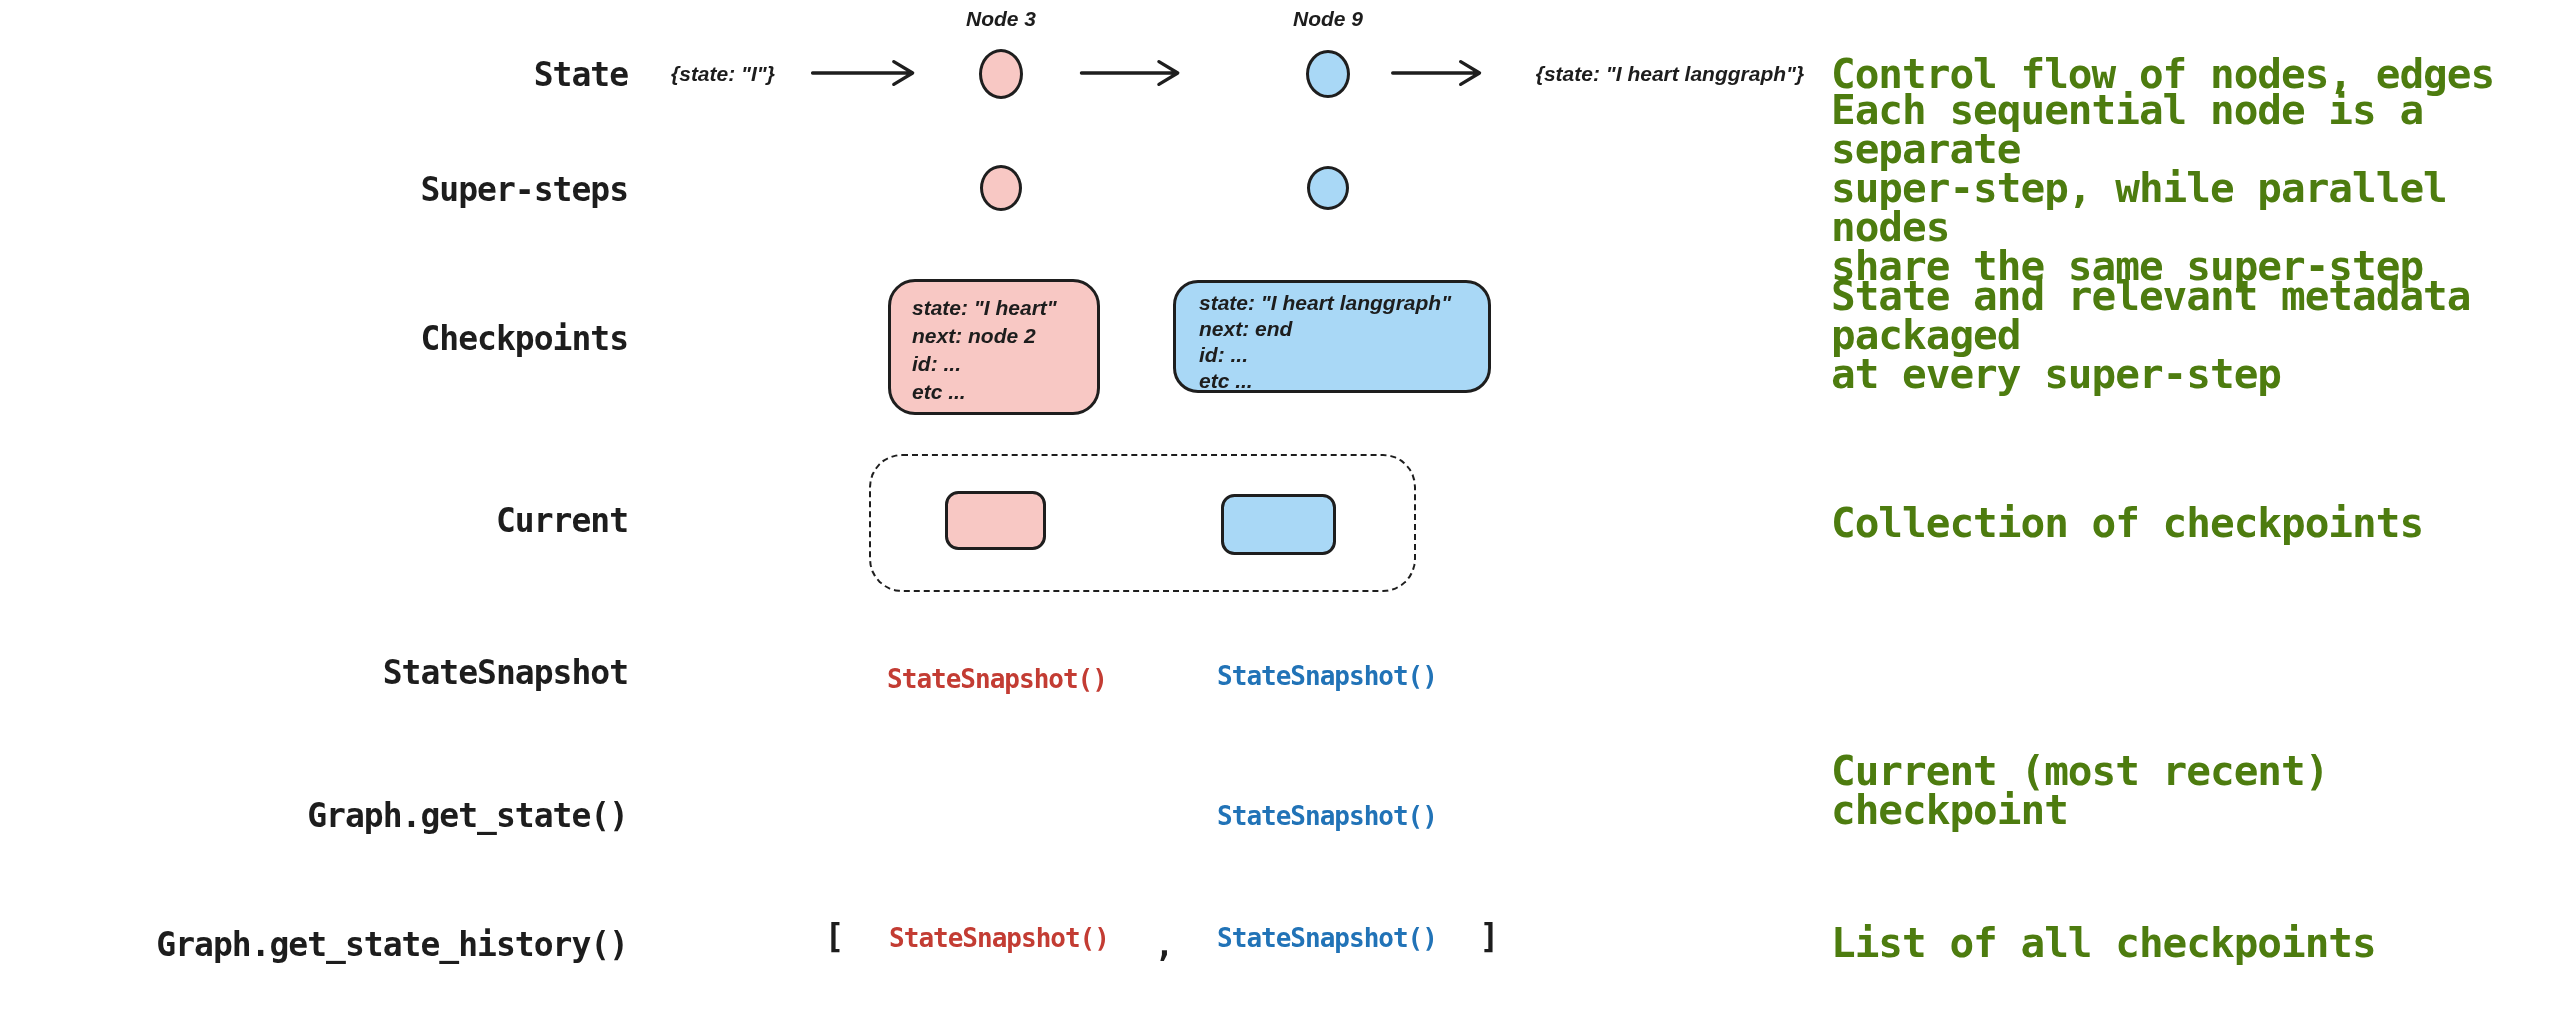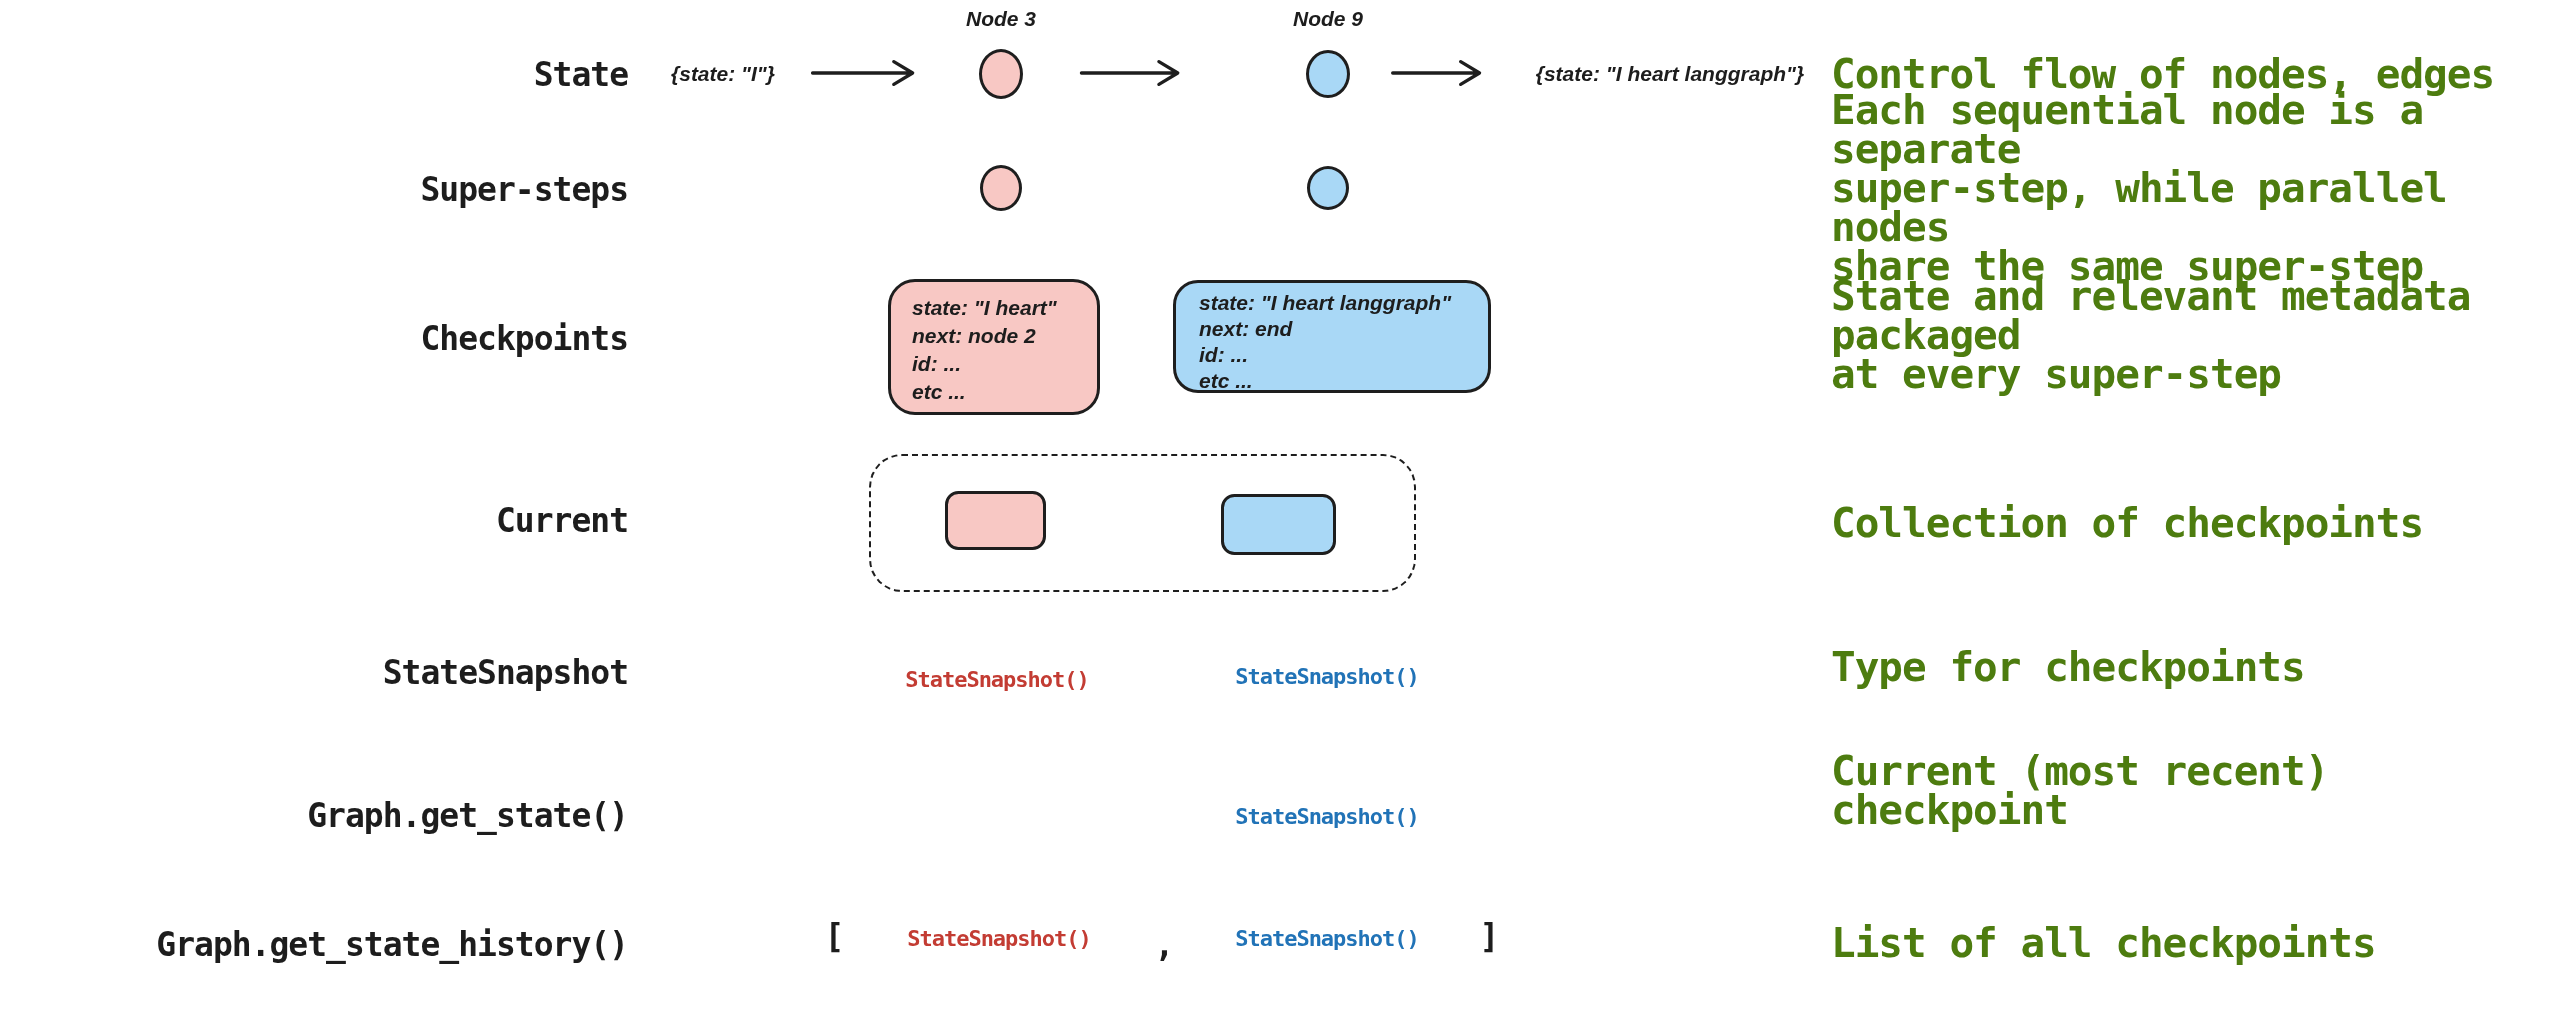--- a/index.html
+++ b/index.html
@@ -76,21 +76,21 @@
     position:absolute;
     border:2.9px dashed #1e1e1e;
     border-radius:33px;
     box-sizing:border-box;
     background:transparent;
   }
   
   .code{
     position:absolute;
     transform:translate(-50%,-50%);
-    font-size:22px;
+    font-size:26px;
     font-weight:700;
     letter-spacing:-1px;
     white-space:nowrap;
   }
   .code.red{color:#c33c33;}
   .code.blu{color:#2173b7;}
   .code.blk{color:#1d1d1d;font-size:33px;}
   .arrow{position:absolute;}
 </style>
 </head>
@@ -106,21 +106,20 @@
   <div class="lbl" style="top:815px">Graph.get_state()</div>
   <div class="lbl" style="top:944px">Graph.get_state_history()</div>
 
   <div class="desc" style="top:74px">Control flow of nodes, edges</div>
   <div class="desc" style="top:188px">Each sequential node is a separate
 super-step, while parallel nodes
 share the same super-step</div>
   <div class="desc" style="top:335px">State and relevant metadata packaged
 at every super-step</div>
   <div class="desc" style="top:523px">Collection of checkpoints</div>
-  <div class="desc" style="top:667px">Type for checkpoints</div>
   <div class="desc" style="top:943px">List of all checkpoints</div>
   <div class="desc" style="top:791px">Current (most recent) checkpoint</div>
 
   <div class="hand" style="left:1001px;top:19px">Node 3</div>
   <div class="hand" style="left:1328px;top:19px">Node 9</div>
   <div class="hand" style="left:723px;top:74px">{state: "I"}</div>
   <div class="hand" style="left:1670px;top:74px">{state: "I heart langgraph"}</div>
 
   <svg class="arrow" style="left:810px;top:56px" width="109" height="34" viewBox="0 0 114 36">
     <path d="M2 18 H106 M88 6 L108 18 L88 30" fill="none" stroke="#1e1e1e" stroke-width="3.5" stroke-linecap="round" stroke-linejoin="round"></path>

